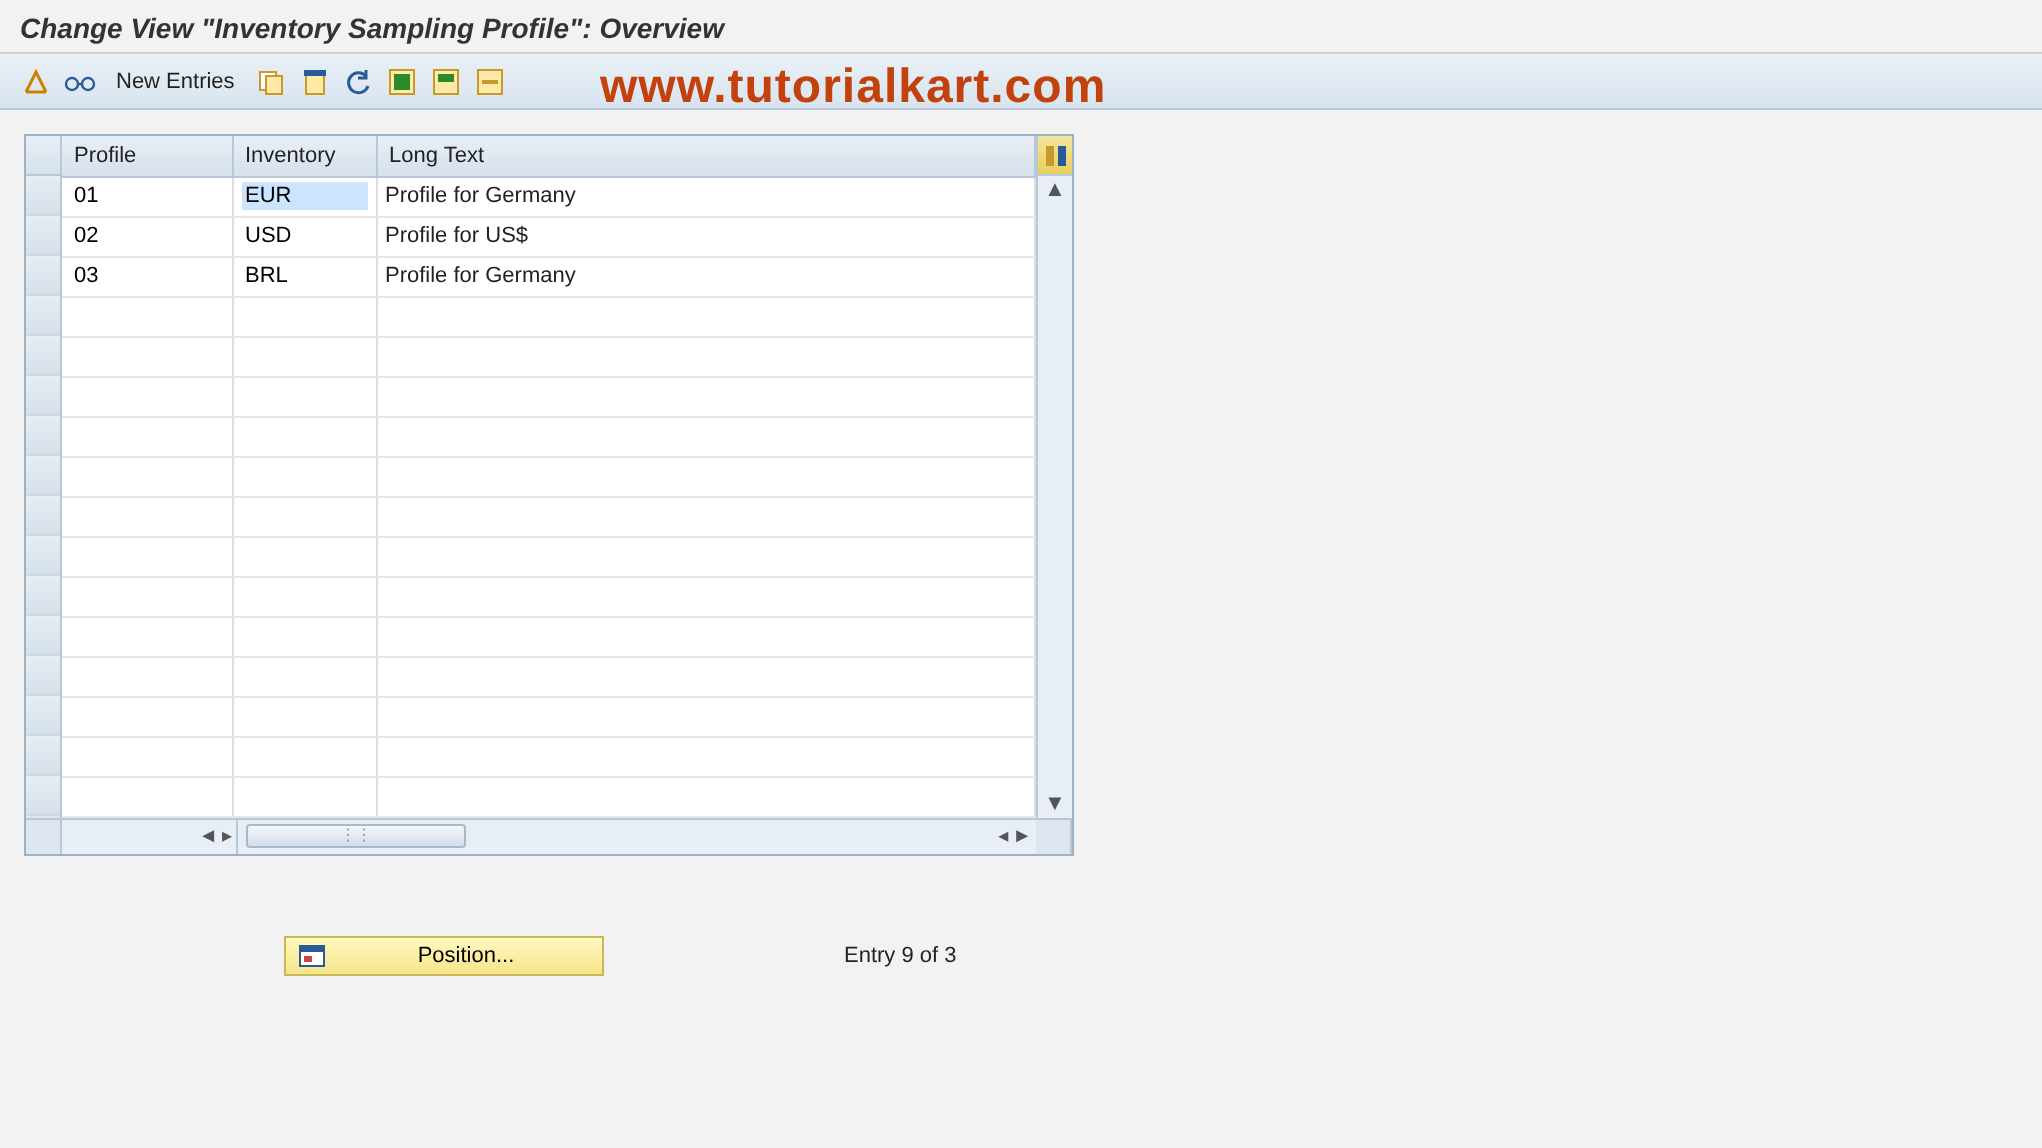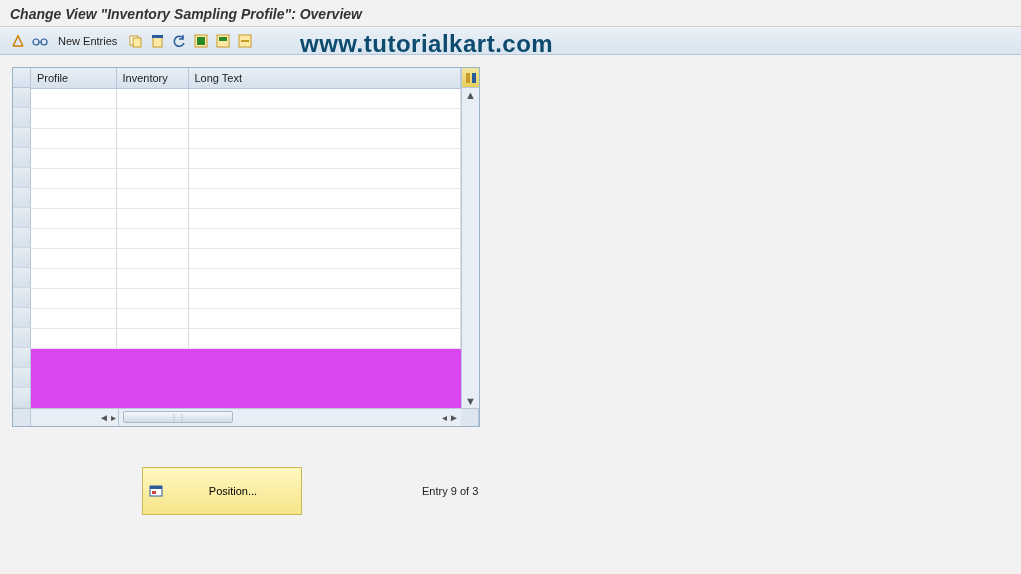--- a/index.html
+++ b/index.html
@@ -43,34 +43,34 @@
     padding: 0 4px;
     cursor: pointer;
     text-align: right;
   }
   .watermark {
     position: absolute;
     top: 30px;
     left: 300px;
     font-size: 24px;
     font-weight: bold;
-    color: #0c4a6e;
+    color: #c2410c;
     pointer-events: none;
     letter-spacing: 0.5px;
     z-index: 0;
   }
   .work-area {
     padding: 12px;
     position: relative;
     z-index: 1;
   }
   .table-container {
     border: 1px solid #9bb3c7;
-    width: 468px;
-    background: #d946ef;
+    width: 525px;
+    background: #ef4444;
     position: relative;
   }
   .table-wrap {
     display: grid;
     grid-template-columns: 18px 1fr 18px;
     grid-template-rows: auto 18px;
   }
   .sel-col {
     background: #dde6ee;
     border-right: 1px solid #b8c8d8;
@@ -181,21 +181,21 @@
   .footer-area {
     margin-top: 40px;
     display: flex;
     align-items: center;
     gap: 120px;
     padding-left: 130px;
   }
   .position-btn {
     background: linear-gradient(#fff8c0, #f6e58a);
     border: 1px solid #c9b857;
-    padding: 16px 6px;
+    padding: 2px 6px;
     width: 160px;
     display: flex;
     align-items: center;
     gap: 8px;
     cursor: pointer;
     font-size: 11px;
   }
   .position-btn .pos-icon {
     width: 14px; height: 14px;
     display:inline-flex; align-items:center; justify-content:center;
@@ -300,20 +300,35 @@
               <col class="col-longtext">
           </colgroup>
           <thead>
             <tr>
               <th>Profile</th>
               <th>Inventory</th>
               <th>Long Text</th>
             </tr>
           </thead>
           <tbody id="grid-body">
+              <tr>
+                <td><input value="01" style=""></td>
+                <td><input class="selected-cell" value="EUR" style="background: rgb(191, 224, 255);"></td>
+                <td>Profile for Germany</td>
+              </tr>
+              <tr>
+                <td><input value="02" style=""></td>
+                <td><input value="USD" style=""></td>
+                <td>Profile for US$</td>
+              </tr>
+              <tr>
+                <td><input value="03" style=""></td>
+                <td><input value="BRL" style=""></td>
+                <td>Profile for Germany</td>
+              </tr>
               <tr>
                 <td><input style=""></td>
                 <td><input style=""></td>
                 <td></td>
               </tr>
               <tr>
                 <td><input style=""></td>
                 <td><input style=""></td>
                 <td></td>
               </tr>

